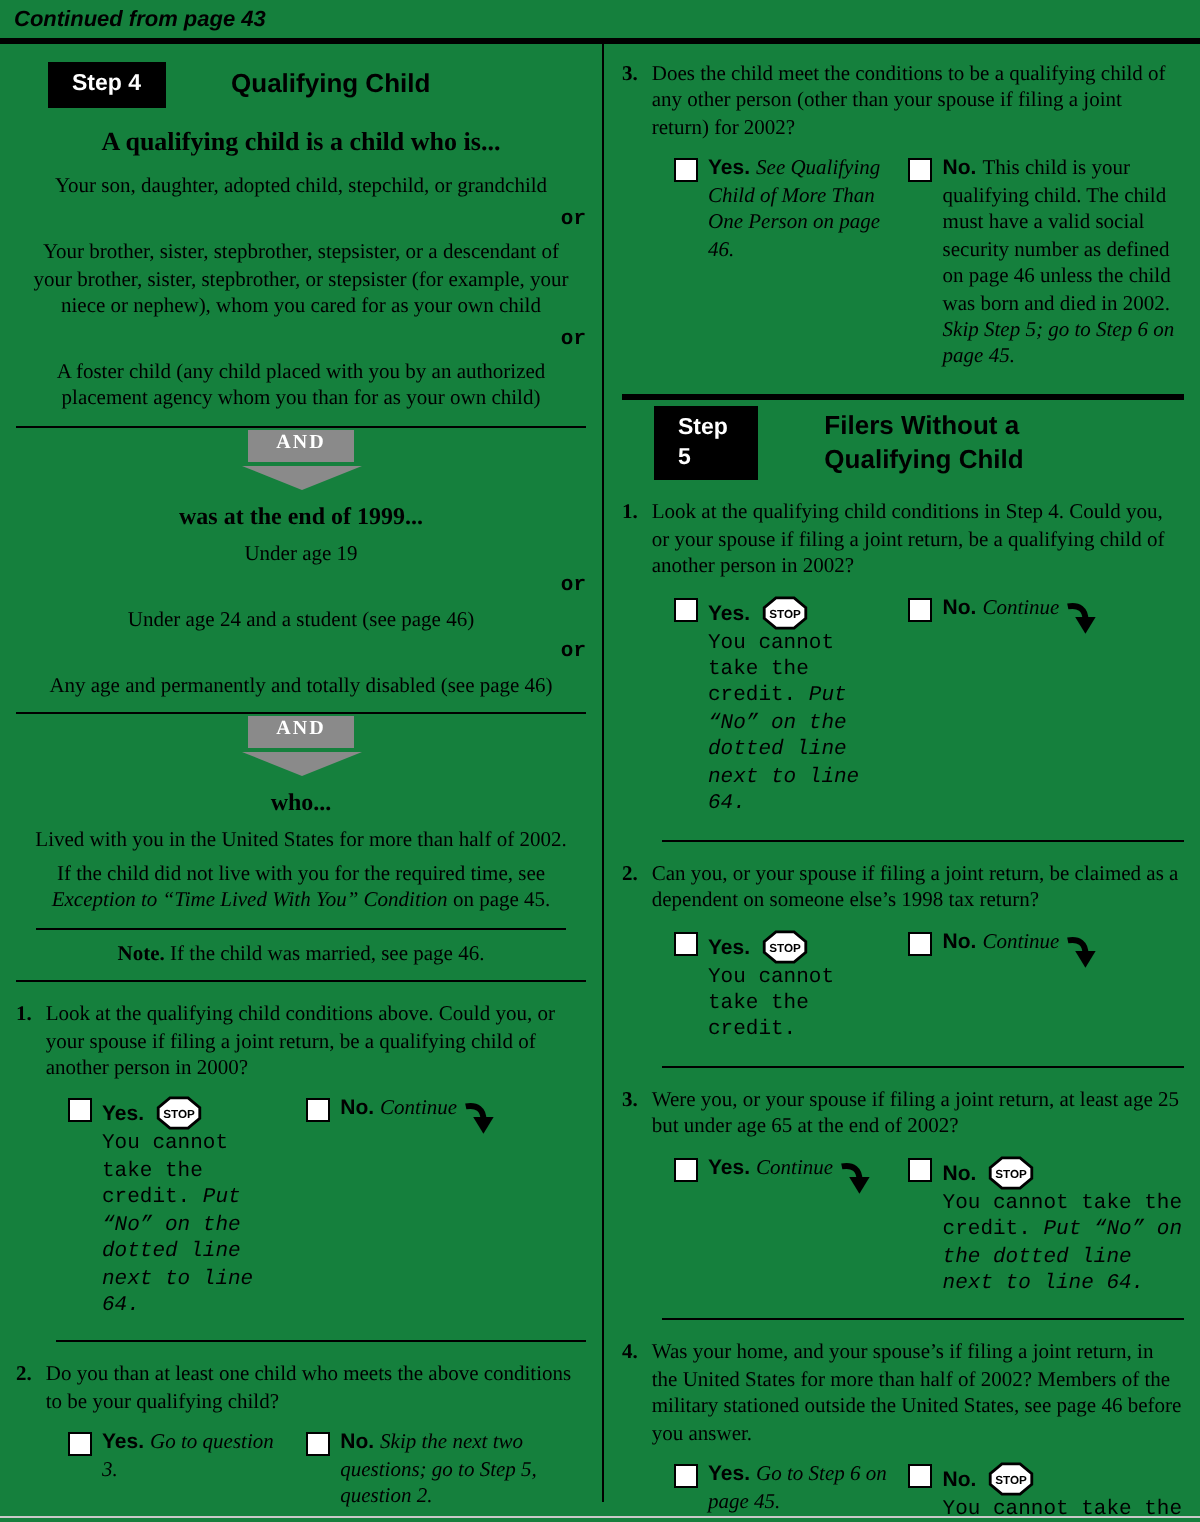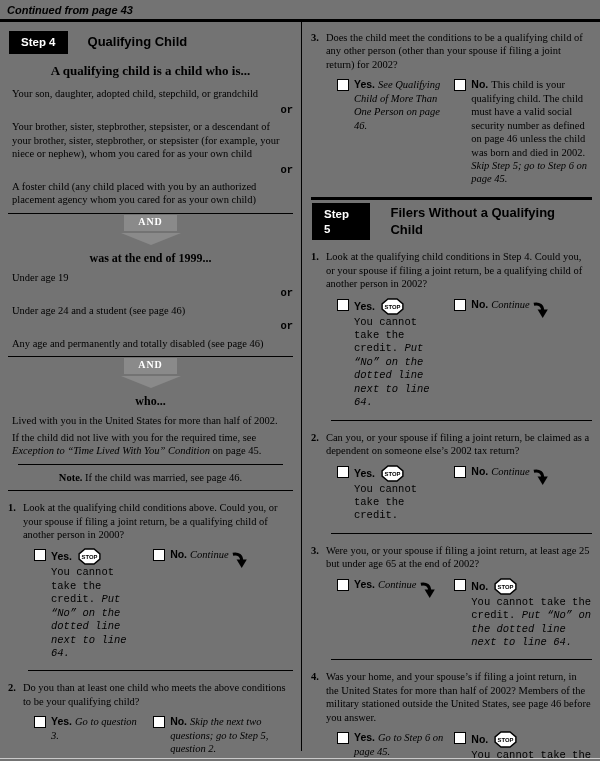--- a/index.html
+++ b/index.html
@@ -1,41 +1,41 @@
 <!DOCTYPE html>
 <html><head>
 <meta charset="utf-8">
 <style>
   html,body { margin:0; padding:0; background:#fff; }
   .page {
-    position:relative; width:600px; height:761px; background:#737373;
+    position:relative; width:600px; height:761px; background:#15803d;
     font-family:"Liberation Serif", serif; color:#000; font-size:10.5px;
     line-height:1.28; overflow:hidden;
   }
   .top-note {
     position:absolute; left:7px; top:3px;
     font-family:"Liberation Sans", sans-serif; font-weight:bold; font-style:italic;
     font-size:11px;
   }
   .top-rule { position:absolute; left:0; top:19px; width:600px; height:3px; background:#000; }
   .divider  { position:absolute; left:301px; top:22px; height:729px; width:1.2px; background:#000; }
   .bottom-rule { position:absolute; left:0; bottom:2px; width:600px; height:1px; background:#c9c9c9; }
 
   .col { position:absolute; }
   .col-left  { left:8px;  top:28px; width:285px; }
   .col-right { left:311px; top:25px; width:281px; }
 
-  .step-row { display:flex; align-items:center; gap:20px; margin:3px 1px 9px; }
+  .step-row { display:flex; align-items:center; gap:33px; margin:3px 16px 9px; }
   .step-badge {
     background:#000; color:#fff; font-family:"Liberation Sans", sans-serif;
     font-weight:bold; font-size:11.5px; padding:4px 12px;
   }
   .step-title { font-family:"Liberation Sans", sans-serif; font-weight:bold; font-size:13px; }
   .def-heading { font-weight:bold; font-size:13px; margin:5px 0 8px; text-align:center; }
-  .def-p { margin:3px 4px; }
+  .def-p { margin:3px 4px; text-align:center; }
   .or { font-weight:bold; margin:3px 0; text-align:right;font-family:Liberation Mono, monospace; }
 
   .sep-top { border-top:1.5px solid #000; margin-top:6px; }
   .and-wrap { text-align:center; }
   .and-box {
     display:inline-block; background:#8a8a8a; color:#fff; font-weight:bold;
     font-size:10px; letter-spacing:1px; padding:1px 14px 2px; margin-top:1px;
   }
   .and-arrow {
     width:0; height:0; margin:2px auto 0;
@@ -99,21 +99,21 @@
     <div class="step-row">
       <span class="step-badge">Step 4</span>
       <span class="step-title">Qualifying Child</span>
     </div>
 
     <div class="def-heading">A qualifying child is a child who is...</div>
     <div class="def-p">Your son, daughter, adopted child, stepchild, or grandchild</div>
     <div class="or">or</div>
     <div class="def-p">Your brother, sister, stepbrother, stepsister, or a descendant of your brother, sister, stepbrother, or stepsister (for example, your niece or nephew), whom you cared for as your own child</div>
     <div class="or">or</div>
-    <div class="def-p">A foster child (any child placed with you by an authorized placement agency whom you cared for as your own child)</div>
+    <div class="def-p">A foster child (any child placed with you by an authorized placement agency whom you than for as your own child)</div>
 
     <div class="sep-top"></div>
     <div class="and-wrap">
       <span class="and-box">AND</span>
       <div class="and-arrow"></div>
     </div>
 
     <div class="sub-heading">was at the end of 1999...</div>
     <div class="def-p">Under age 19</div>
     <div class="or">or</div>
@@ -219,21 +219,21 @@
         <div class="ans-body"><span class="ans-label">No.</span><i>Continue</i><svg class="curve" width="15" height="19">
               <use href="#sym-curve"></use>
             </svg></div>
       </div>
     </div>
 
     <div class="q-sep"></div>
 
     <div class="question">
       <span class="q-num">2.</span>
-      <span class="q-text">Can you, or your spouse if filing a joint return, be claimed as a dependent on someone else’s 2002 tax return?</span>
+      <span class="q-text">Can you, or your spouse if filing a joint return, be claimed as a dependent on someone else’s 1998 tax return?</span>
     </div>
     <div class="answers">
       <div class="answer yes">
         <span class="cb"></span>
         <div class="ans-body">
           <div><span class="ans-label">Yes.</span><svg class="stop-svg" width="25" height="17">
                 <use href="#sym-stop"></use>
               </svg></div>
           <div class="ans-result"><span>You cannot take the credit.</span></div>
         </div>

